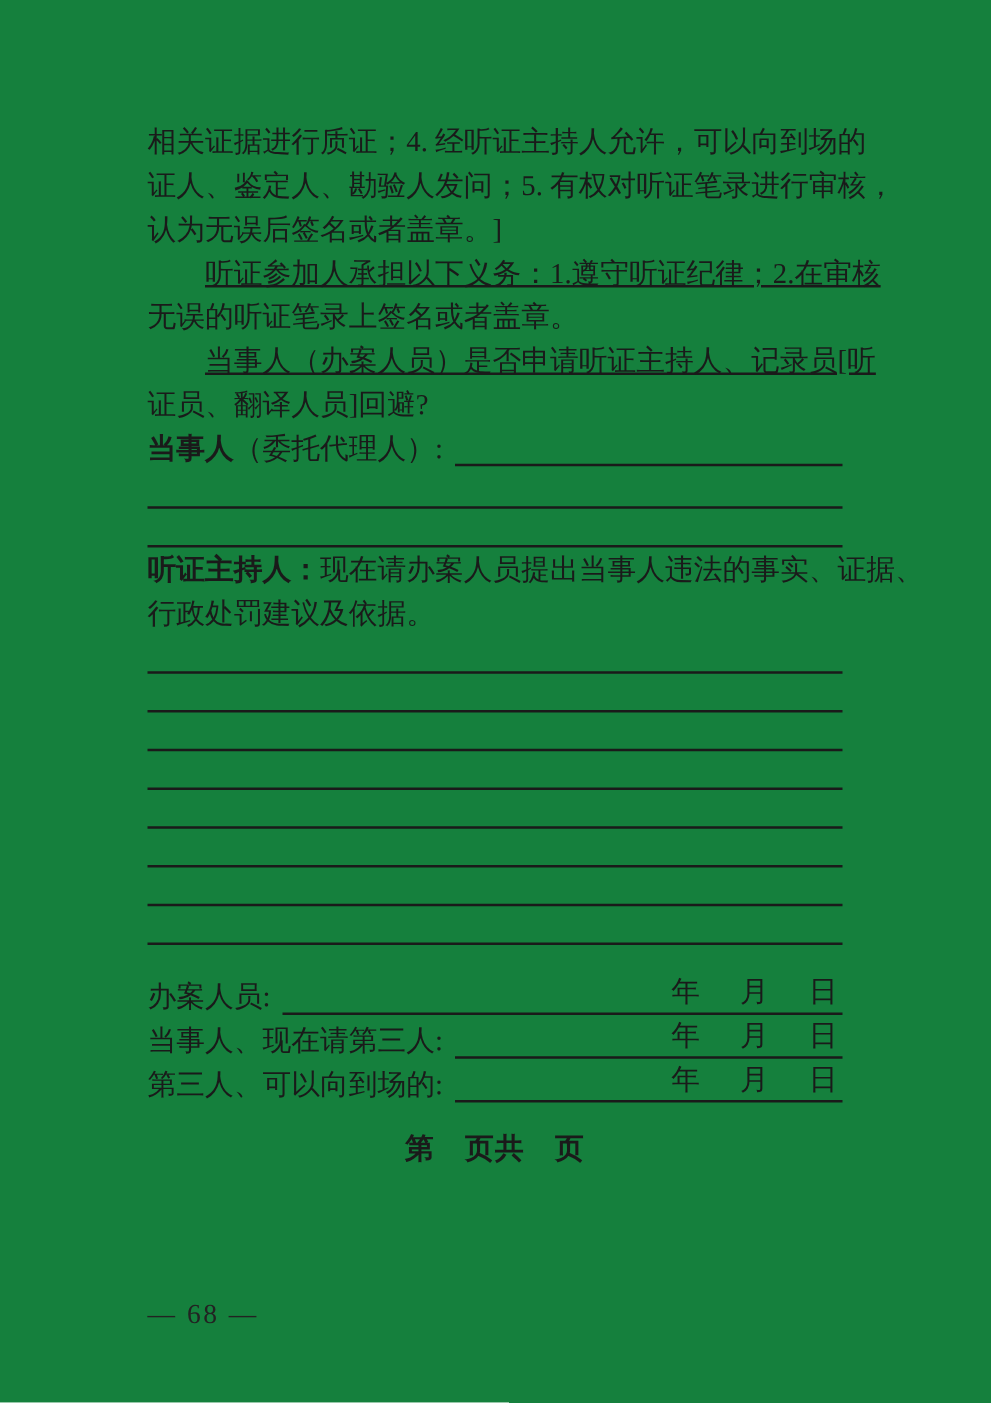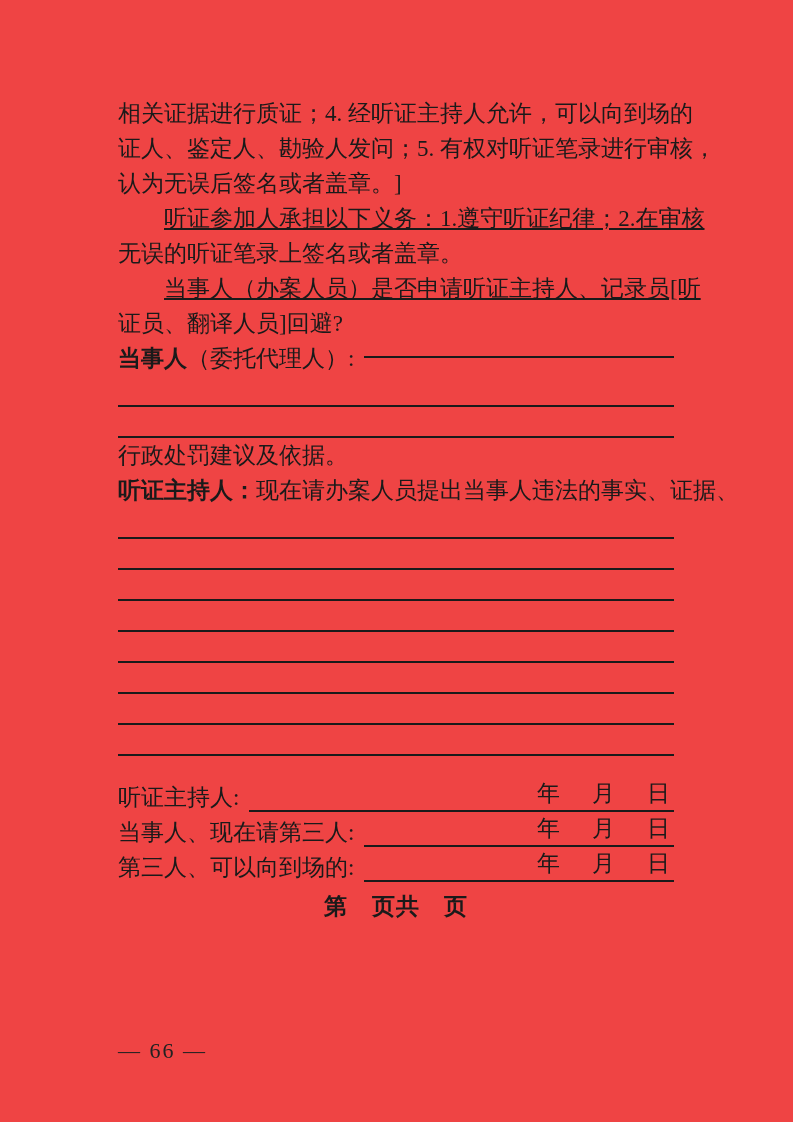--- a/index.html
+++ b/index.html
@@ -1,21 +1,21 @@
 <!DOCTYPE html>
 <html><head>
 <meta charset="utf-8">
 <style>
   * { box-sizing: border-box; margin: 0; padding: 0; }
   html, body { background: #ffffff; }
   .page {
     position: relative;
     width: 793px;
     height: 1122px;
-    background: #ef4444;
+    background: #15803d;
     font-family: "Liberation Serif", "DejaVu Serif", serif;
     color: #1a1a1a;
     overflow: hidden;
   }
   .content {
     position: absolute;
     left: 118px;
     top: 96px;
     width: 556px;
     font-size: 23px;
@@ -32,21 +32,20 @@
   }
   .rule {
     height: 31px;
     border-bottom: 2px solid #1a1a1a;
   }
   .mt6 { margin-top: 6px; }
   .party-row {
     height: 35px;
     line-height: 35px;
     display: flex;
-    align-items: center;
   }
   .party-row .lbl { white-space: nowrap; }
   .fill-line {
     flex: 1;
     margin-left: 10px;
     margin-bottom: 3px;
     border-bottom: 2px solid #1a1a1a;
   }
   .sig-block { margin-top: 24px; }
   .sig-row {
@@ -61,21 +60,21 @@
     margin-bottom: 3px;
     border-bottom: 2px solid #1a1a1a;
     display: flex;
     justify-content: flex-end;
     align-items: flex-end;
     gap: 32px;
     padding-right: 4px;
     line-height: 32px;
   }
   .footer-line {
-    margin-top: 4px;
+    margin-top: 16px;
     height: 35px;
     line-height: 35px;
     text-align: center;
     font-weight: 700;
     font-family: "Liberation Sans", "DejaVu Sans", sans-serif;
     letter-spacing: 1px;
   }
   .page-number {
     position: absolute;
     left: 118px;
@@ -103,40 +102,40 @@
 
     <div class="party-row">
       <span class="lbl bold">当事人</span>
         <span class="lbl">（委托代理人）:</span>
       <span class="fill-line"></span>
     </div>
 
     <div class="rule"></div>
     <div class="rule"></div>
 
+    <div class="line"><span class="bold">听证主持人：</span><span>现在请办案人员提出当事人违法的事实、证据、</span></div>
     <div class="line">行政处罚建议及依据。</div>
-    <div class="line"><span class="bold">听证主持人：</span><span>现在请办案人员提出当事人违法的事实、证据、</span></div>
 
     <div class="rule"></div>
     <div class="rule"></div>
 
 
     <div class="rule"></div>
     <div class="rule"></div>
     <div class="rule"></div>
 
 
     <div class="rule"></div>
     <div class="rule"></div>
     <div class="rule"></div>
 
     <div class="sig-block">
 
       <div class="sig-row">
-        <span class="sig-label">听证主持人:</span>
+        <span class="sig-label">办案人员:</span>
         <span class="sig-line">
           <span>年</span>
           <span>月</span>
           <span>日</span>
         </span>
       </div>
 
       <div class="sig-row">
         <span class="sig-label">当事人、现在请第三人:</span>
         <span class="sig-line">
@@ -154,14 +153,14 @@
           <span>日</span>
         </span>
       </div>
 
     </div>
 
     <div class="footer-line">第　页共　页</div>
 
   </div>
 
-  <div class="page-number">— 66 —</div>
+  <div class="page-number">— 68 —</div>
 </div>
 
 </body></html>

